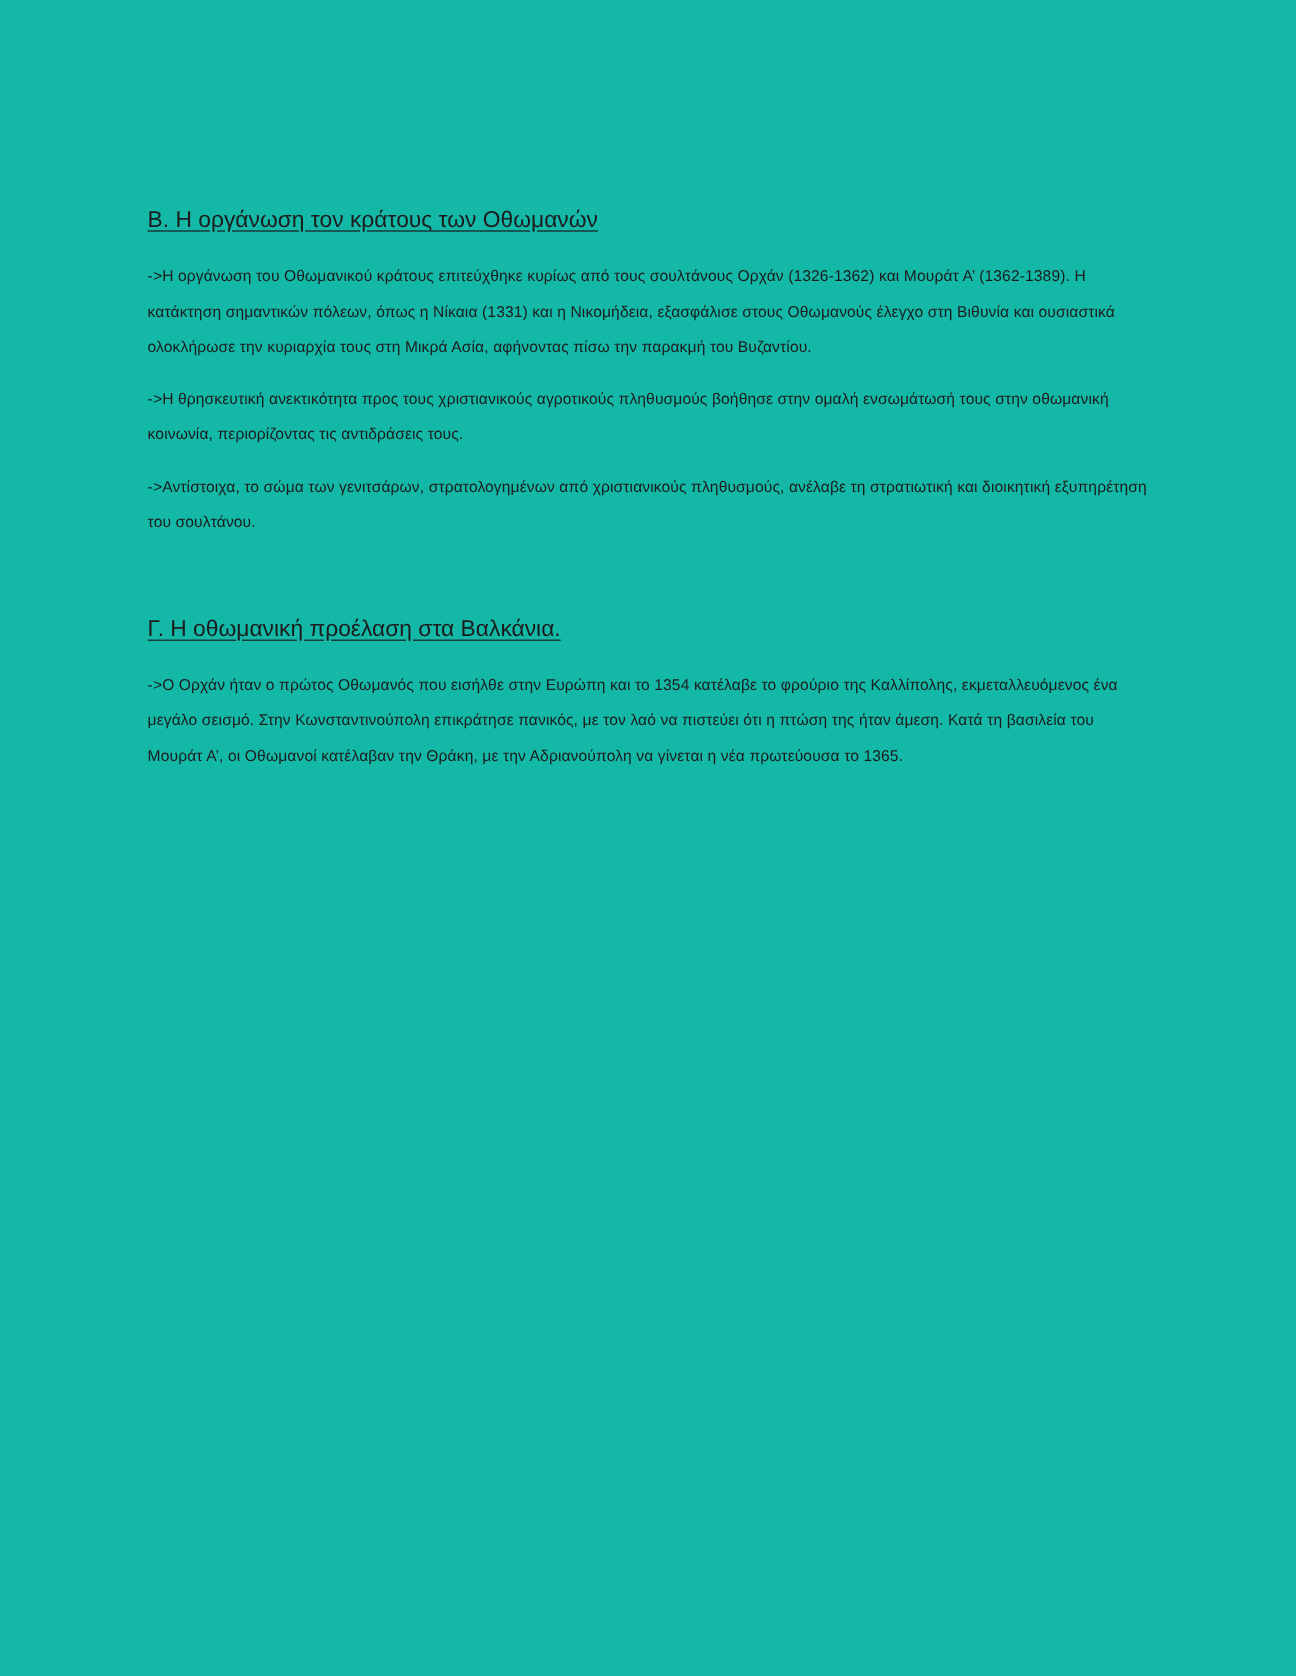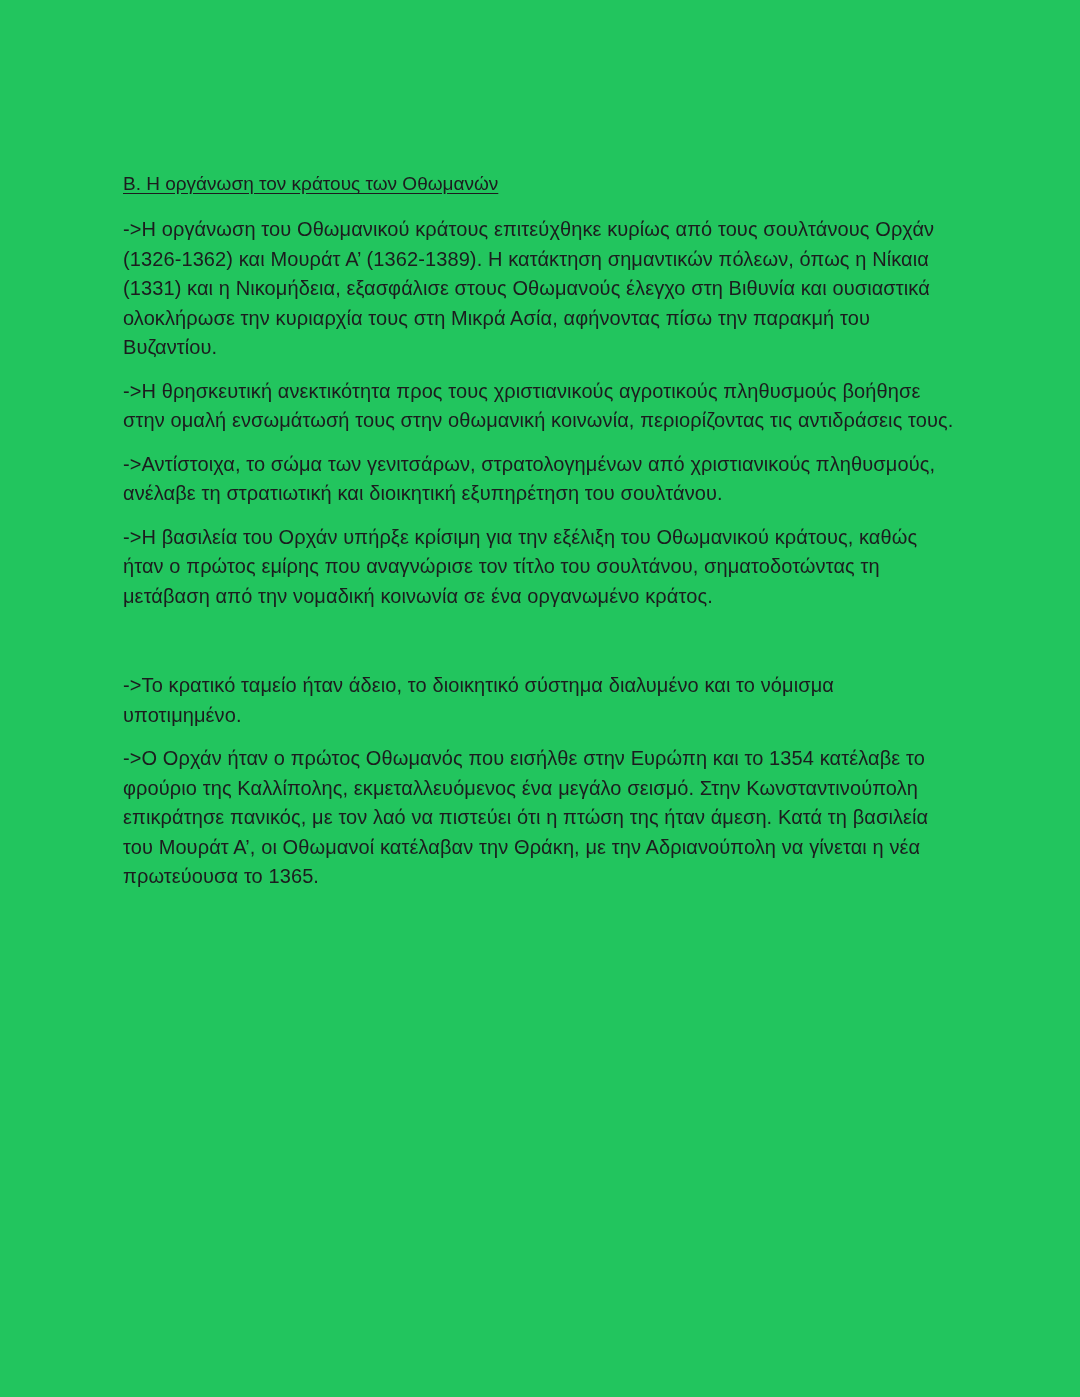--- a/index.html
+++ b/index.html
@@ -12,54 +12,53 @@
     min-height: 1397px;
     font-family: "Liberation Sans", "DejaVu Sans", sans-serif;
     color: #1c1c1e;
     -webkit-font-smoothing: antialiased;
   }
   .page {
     box-sizing: border-box;
     width: 1080px;
     min-height: 1397px;
     padding: 169px 122px 60px 123px;
-    background: #22c55e;
+    background: #14b8a6;
   }
   .doc-heading {
     font-size: 19px;
     line-height: 29px;
     font-weight: 400;
     text-decoration: underline;
     text-underline-offset: 3px;
     margin: 0 0 17px 0;
   }
   .doc-paragraph {
-    font-size: 20px;
+    font-size: 13px;
     line-height: 29.5px;
     font-weight: 400;
     margin: 0 0 14px 0;
     letter-spacing: 0.1px;
   }
   .section-gap {
     height: 46px;
   }
 </style>
 </head>
 <body>
 
 <div class="page">
 
   <section>
     <h2 class="doc-heading">Β. Η οργάνωση τον κράτους των Οθωμανών</h2>
     <p class="doc-paragraph">-&gt;Η οργάνωση του Οθωμανικού κράτους επιτεύχθηκε κυρίως από τους σουλτάνους Ορχάν (1326-1362) και Μουράτ Α’ (1362-1389). Η κατάκτηση σημαντικών πόλεων, όπως η Νίκαια (1331) και η Νικομήδεια, εξασφάλισε στους Οθωμανούς έλεγχο στη Βιθυνία και ουσιαστικά ολοκλήρωσε την κυριαρχία τους στη Μικρά Ασία, αφήνοντας πίσω την παρακμή του Βυζαντίου.</p>
     <p class="doc-paragraph">-&gt;Η θρησκευτική ανεκτικότητα προς τους χριστιανικούς αγροτικούς πληθυσμούς βοήθησε στην ομαλή ενσωμάτωσή τους στην οθωμανική κοινωνία, περιορίζοντας τις αντιδράσεις τους.</p>
     <p class="doc-paragraph">-&gt;Αντίστοιχα, το σώμα των γενιτσάρων, στρατολογημένων από χριστιανικούς πληθυσμούς, ανέλαβε τη στρατιωτική και διοικητική εξυπηρέτηση του σουλτάνου.</p>
-    <p class="doc-paragraph">-&gt;Η βασιλεία του Ορχάν υπήρξε κρίσιμη για την εξέλιξη του Οθωμανικού κράτους, καθώς ήταν ο πρώτος εμίρης που αναγνώρισε τον τίτλο του σουλτάνου, σηματοδοτώντας τη μετάβαση από την νομαδική κοινωνία σε ένα οργανωμένο κράτος.</p>
   </section>
 
   <div class="section-gap"></div>
 
   <section>
-    <p class="doc-paragraph">-&gt;Το κρατικό ταμείο ήταν άδειο, το διοικητικό σύστημα διαλυμένο και το νόμισμα υποτιμημένο.</p>
+    <h2 class="doc-heading">Γ. Η οθωμανική προέλαση στα Βαλκάνια.</h2>
     <p class="doc-paragraph">-&gt;Ο Ορχάν ήταν ο πρώτος Οθωμανός που εισήλθε στην Ευρώπη και το 1354 κατέλαβε το φρούριο της Καλλίπολης, εκμεταλλευόμενος ένα μεγάλο σεισμό. Στην Κωνσταντινούπολη επικράτησε πανικός, με τον λαό να πιστεύει ότι η πτώση της ήταν άμεση. Κατά τη βασιλεία του Μουράτ Α’, οι Οθωμανοί κατέλαβαν την Θράκη, με την Αδριανούπολη να γίνεται η νέα πρωτεύουσα το 1365.</p>
   </section>
 
 </div>
 
 </body></html>

